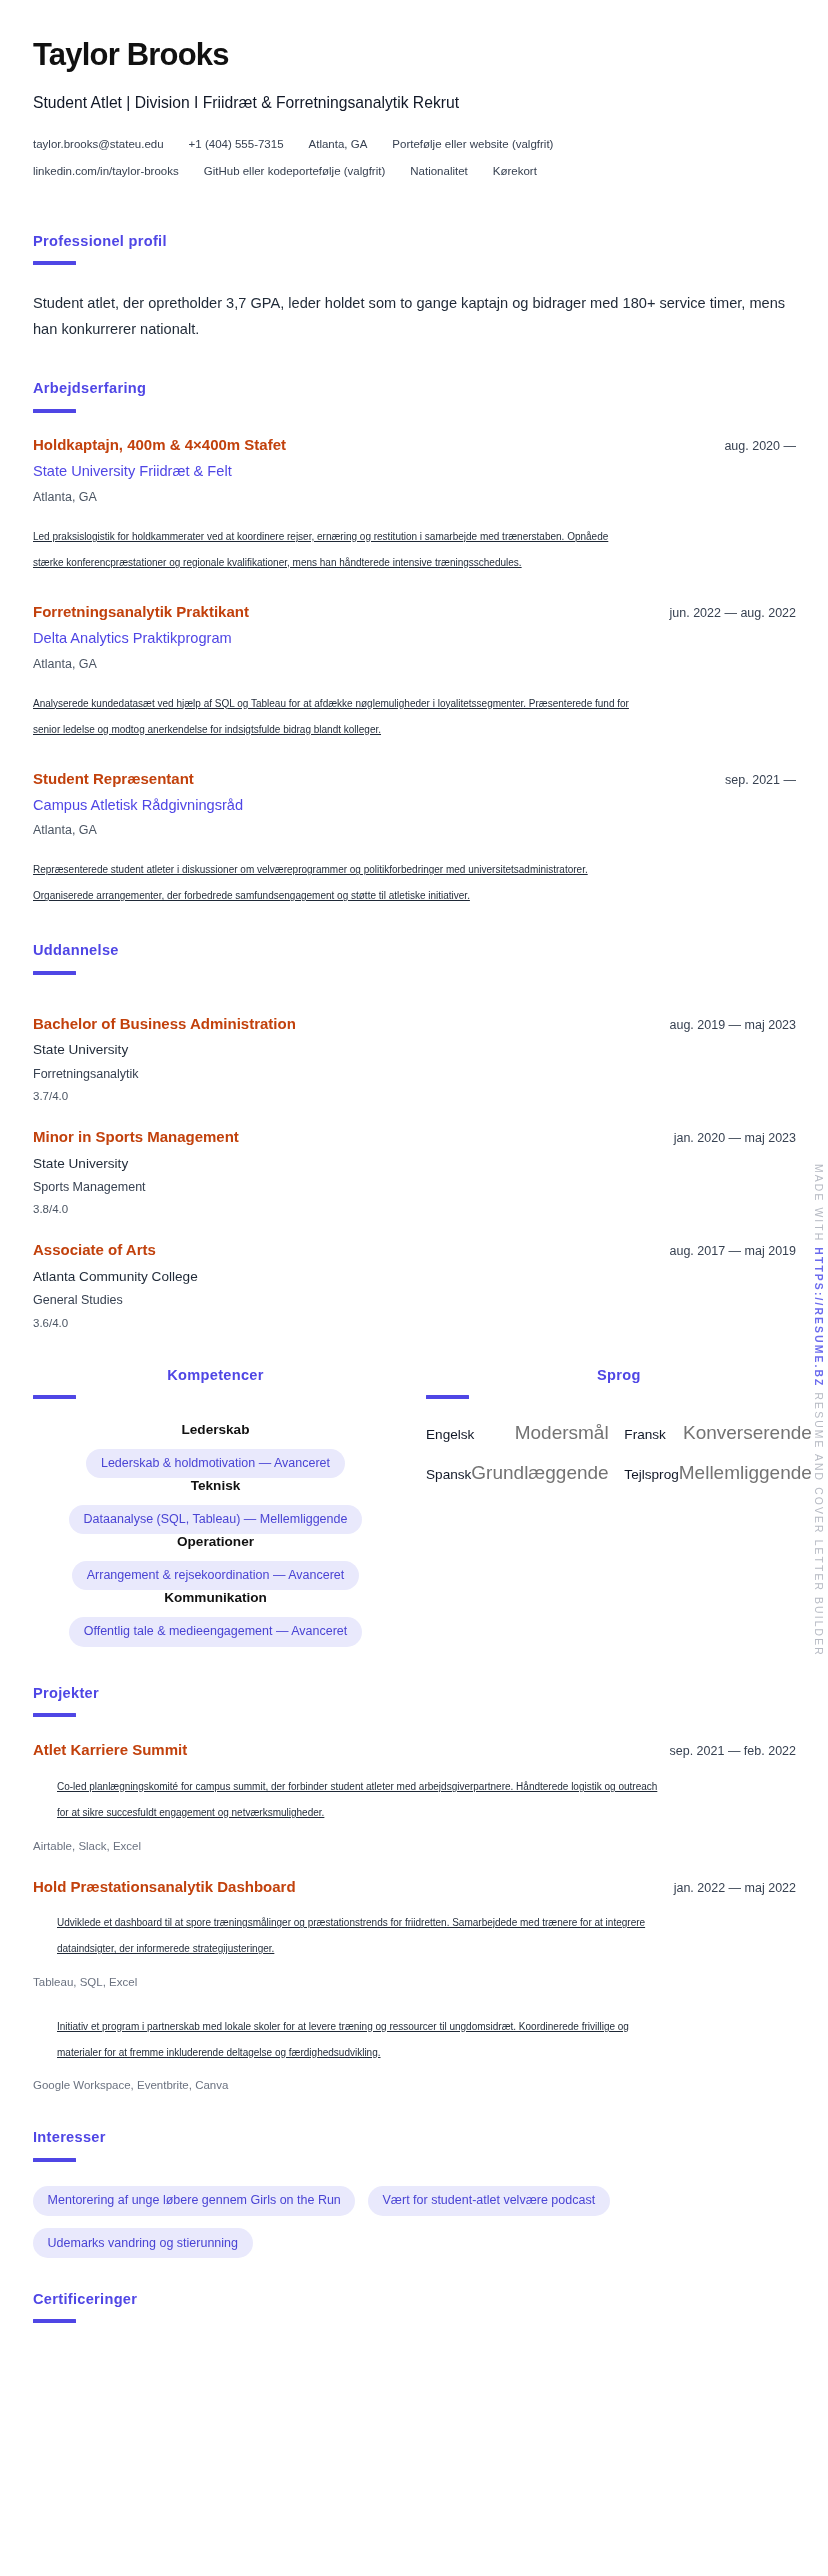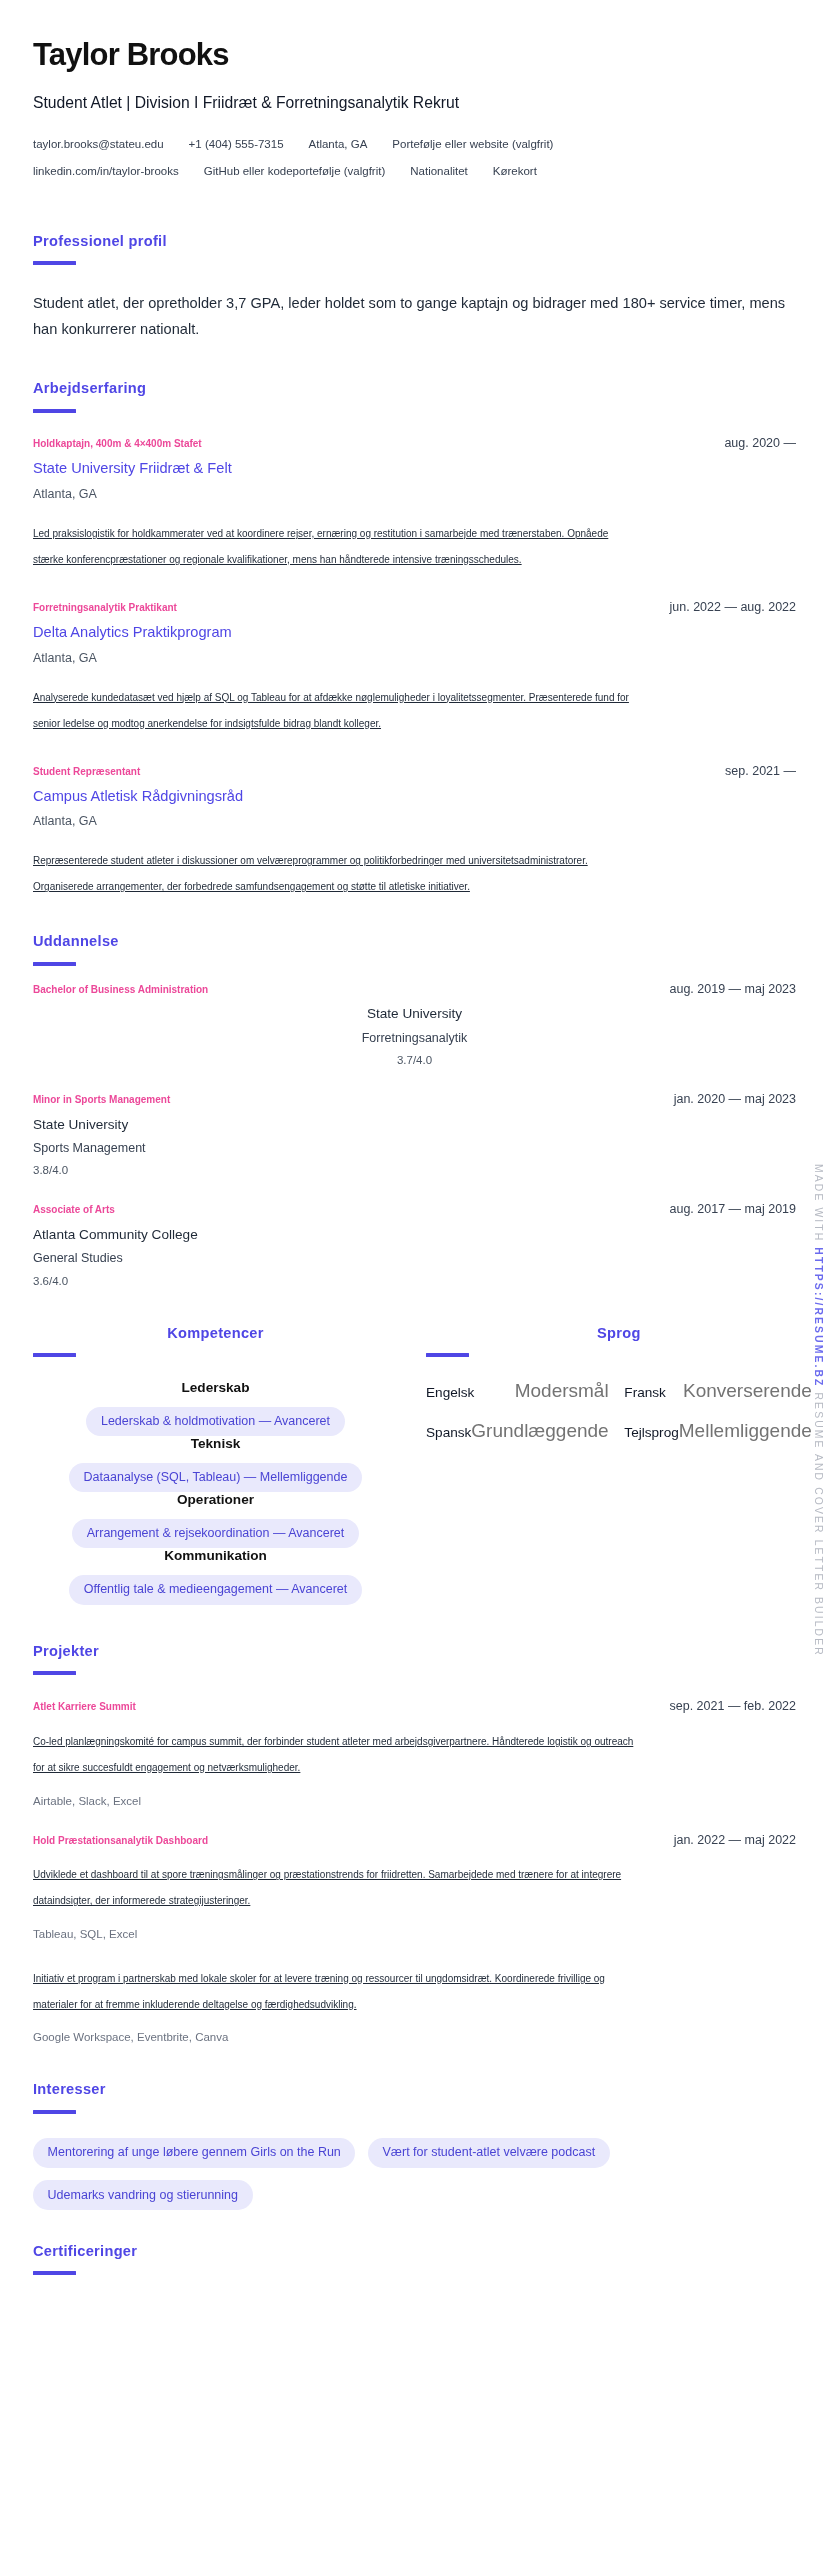--- a/index.html
+++ b/index.html
@@ -18,31 +18,31 @@
 
   
   .sec{margin-top:38px;}
   .sec-h{font-size:14.6px;font-weight:600;letter-spacing:0.3px;color:var(--accent);margin:0;}
   .sec-bar{width:43px;height:4.2px;background:var(--accent);margin-top:12.5px;border-radius:0.5px;}
 
   .profile-text{font-size:14.6px;line-height:26px;color:#1f2937;margin:25px 0 0 0;max-width:762px;}
 
   
   .entry-head{display:flex;justify-content:space-between;align-items:baseline;}
-  .entry-title{font-size:10px;font-weight:700;color:#ec4899;}
+  .entry-title{font-size:15px;font-weight:700;color:#c2410c;}
   .entry-date{font-size:12.5px;color:#374151;white-space:nowrap;padding-left:15.7px;}
   .xp{margin-top:27px;}
   .xp.first{margin-top:23px;}
   .company{margin-top:10.4px;font-size:14.6px;color:var(--accent);font-weight:500;}
   .loc{margin-top:10.4px;font-size:12.5px;color:#4b5563;}
   .desc{margin-top:20px;font-size:10px;line-height:26px;color:#1f2937;max-width:608px;text-decoration:underline;}
 
   
   .edu{margin-top:26px;}
-  .edu.first{margin-top:16px;text-align:center;}
+  .edu.first{margin-top:40px;}
   .school{margin-top:10.4px;font-size:13.6px;color:#1f2937;}
   .field{margin-top:9.4px;font-size:12.5px;color:#374151;}
   .gpa{margin-top:9.4px;font-size:11.5px;color:#4b5563;}
 
   
   .twocol{display:grid;grid-template-columns:365px 1fr;column-gap:28px;margin-top:38px;text-align:center;}
   .skill-group{}
   .skill-group.first{margin-top:23px;}
   .skill-cat{font-size:13.6px;font-weight:700;color:#111111;}
   .pill{
@@ -50,21 +50,21 @@
     font-size:12.5px;padding:7.3px 14.6px;border-radius:521px;line-height:1.2;
   }
   .lang-grid{margin-top:23px;display:grid;grid-template-columns:1fr 1fr;column-gap:15.7px;row-gap:18px;}
   .lang-pair{display:flex;justify-content:space-between;align-items:baseline;}
   .lang-name{font-size:13.6px;color:#111827;font-weight:500;}
   .lang-level{font-size:19px;color:#737373;}
 
   
   .proj{margin-top:26px;}
   .proj.first{margin-top:24px;}
-  .proj .desc{margin-top:15.7px;}
+  .proj .desc{margin-top:15.7px;margin-left:24px;}
   .tools{margin-top:13.6px;font-size:11.5px;color:#6b7280;}
 
   
   .pill-row{display:flex;flex-wrap:wrap;gap:12.5px;margin-top:24px;max-width:626px;}
   .pill-row .pill{margin-top:0;}
 
   
   .watermark{
     position:absolute;top:1164px;right:5.2px;
     writing-mode:vertical-rl;text-orientation:mixed;

